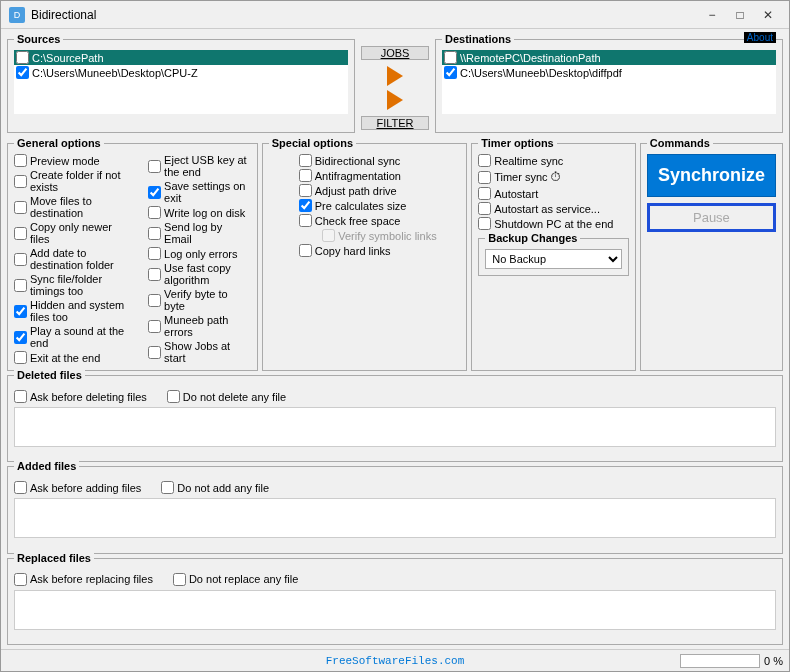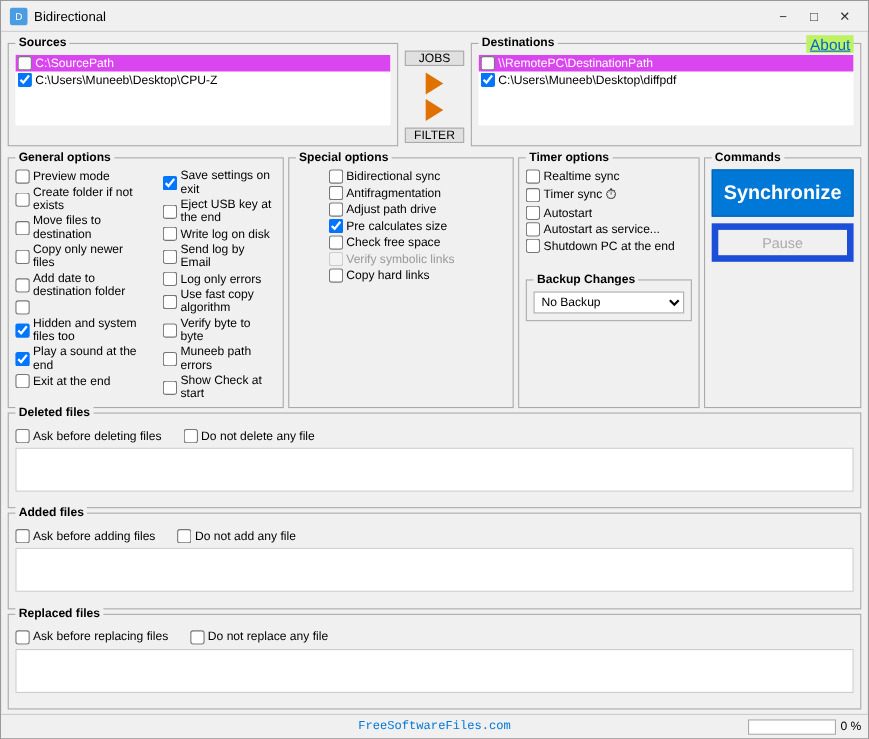--- a/index.html
+++ b/index.html
@@ -96,63 +96,63 @@
       flex: 1;
     }
     .destinations-section {
       flex: 1;
       position: relative;
     }
     .about-link {
       position: absolute;
       top: -8px;
       right: 6px;
-      background: #bef264;
+      background: #000000;
       padding: 0 3px;
       color: #0066cc;
-      font-size: 14px;
-      cursor: pointer;
-      text-decoration: underline;
+      font-size: 10px;
+      cursor: pointer;
     }
 
     .list-area {
       width: 100%;
       height: 64px;
       background: white;
       border: none;
       overflow-y: auto;
     }
 
     .list-item {
       display: flex;
       align-items: center;
       padding: 1px 2px;
       gap: 3px;
       cursor: pointer;
     }
     .list-item.selected {
-      background: #d946ef;
+      background: #0f766e;
       color: white;
     }
     .list-item input[type=checkbox] {
       width: 13px;
       height: 13px;
       margin: 0;
     }
     .list-item span { font-size: 11px; }
     .jobs-btn, .filter-btn {
-      width: 54px;
+      width: 68px;
       height: 22px;
       background: #e0e0e0;
       border: 1px solid #aaa;
       cursor: pointer;
       font-size: 11px;
       display: flex;
       align-items: center;
       justify-content: center;
+      text-decoration: underline;
     }
     .arrow-shape {
       width: 0;
       height: 0;
       border-top: 10px solid transparent;
       border-bottom: 10px solid transparent;
       border-left: 16px solid #e07000;
     }
 
     
@@ -200,21 +200,21 @@
       font-size: 18px;
       font-weight: bold;
       cursor: pointer;
       width: 100%;
       padding: 10px 4px;
       margin-bottom: 6px;
     }
 
     .pause-button {
       background: #f0f0f0;
-      border: 6px solid #1d4ed8;
+      border: 3px solid #1d4ed8;
       font-size: 13px;
       cursor: pointer;
       width: 100%;
       padding: 4px;
       color: #aaa;
     }
 
     .backup-changes-box {
       margin-top: 4px;
     }
@@ -390,45 +390,46 @@
             <label class="checkbox-item">
                 <input type="checkbox" style=""> 
                 <span>Copy only newer files</span>
               </label>
             <label class="checkbox-item">
                 <input type="checkbox" style=""> 
                 <span>Add date to destination folder</span>
               </label>
             <label class="checkbox-item">
                 <input type="checkbox" style=""> 
+                <span>Sync file/folder timings too</span>
               </label>
             <label class="checkbox-item">
                 <input type="checkbox" checked="" style=""> 
                 <span>Hidden and system files too</span>
               </label>
             <label class="checkbox-item">
                 <input type="checkbox" checked="" style=""> 
                 <span>Play a sound at the end</span>
               </label>
             <label class="checkbox-item">
                 <input type="checkbox" style=""> 
                 <span>Exit at the end</span>
               </label>
           </div>
           <div class="checkbox-list">
             <label class="checkbox-item">
+                <input type="checkbox" style=""> 
+                <span>Eject USB key at the end</span>
+              </label>
+            <label class="checkbox-item">
                 <input type="checkbox" checked="" style=""> 
                 <span>Save settings on exit</span>
               </label>
             <label class="checkbox-item">
                 <input type="checkbox" style=""> 
-                <span>Eject USB key at the end</span>
-              </label>
-            <label class="checkbox-item">
-                <input type="checkbox" style=""> 
                 <span>Write log on disk</span>
               </label>
             <label class="checkbox-item">
                 <input type="checkbox" style=""> 
                 <span>Send log by Email</span>
               </label>
             <label class="checkbox-item">
                 <input type="checkbox" style=""> 
                 <span>Log only errors</span>
               </label>
@@ -439,21 +440,21 @@
             <label class="checkbox-item">
                 <input type="checkbox" style=""> 
                 <span>Verify byte to byte</span>
               </label>
             <label class="checkbox-item">
                 <input type="checkbox" style=""> 
                 <span>Muneeb path errors</span>
               </label>
             <label class="checkbox-item">
                 <input type="checkbox" style=""> 
-                <span>Show Check at start</span>
+                <span>Show Jobs at start</span>
               </label>
           </div>
         </div>
       </div>
 
       <div class="group-box special-options-box">
         <span class="group-title">Special options</span>
         <div class="checkbox-list">
           <label class="checkbox-item">
               <input type="checkbox" style=""> 
@@ -468,21 +469,21 @@
               <span>Adjust path drive</span>
             </label>
           <label class="checkbox-item">
               <input type="checkbox" checked="" style=""> 
               <span>Pre calculates size</span>
             </label>
           <label class="checkbox-item">
               <input type="checkbox" style=""> 
               <span>Check free space</span>
             </label>
-          <label class="checkbox-item" style="color:#999;">
+          <label class="checkbox-item" style="color:#999;justify-content:center;">
               <input type="checkbox" disabled="" style=""> 
               <span>Verify symbolic links</span>
             </label>
           <label class="checkbox-item">
               <input type="checkbox" style=""> 
               <span>Copy hard links</span>
             </label>
         </div>
       </div>
 
@@ -505,21 +506,21 @@
           <label class="checkbox-item">
               <input type="checkbox" style=""> 
               <span>Autostart as service...</span>
             </label>
           <label class="checkbox-item">
               <input type="checkbox" style=""> 
               <span>Shutdown PC at the end</span>
             </label>
         </div>
 
-        <div class="group-box backup-changes-box" style="margin-top:24px;">
+        <div class="group-box backup-changes-box" style="margin-top:8px;">
           <span class="group-title">Backup Changes</span>
           <select class="backup-select">
             <option>No Backup</option>
             <option>Backup</option>
             <option>Versioning</option>
           </select>
         </div>
       </div>
 
       <div class="group-box commands-box">

